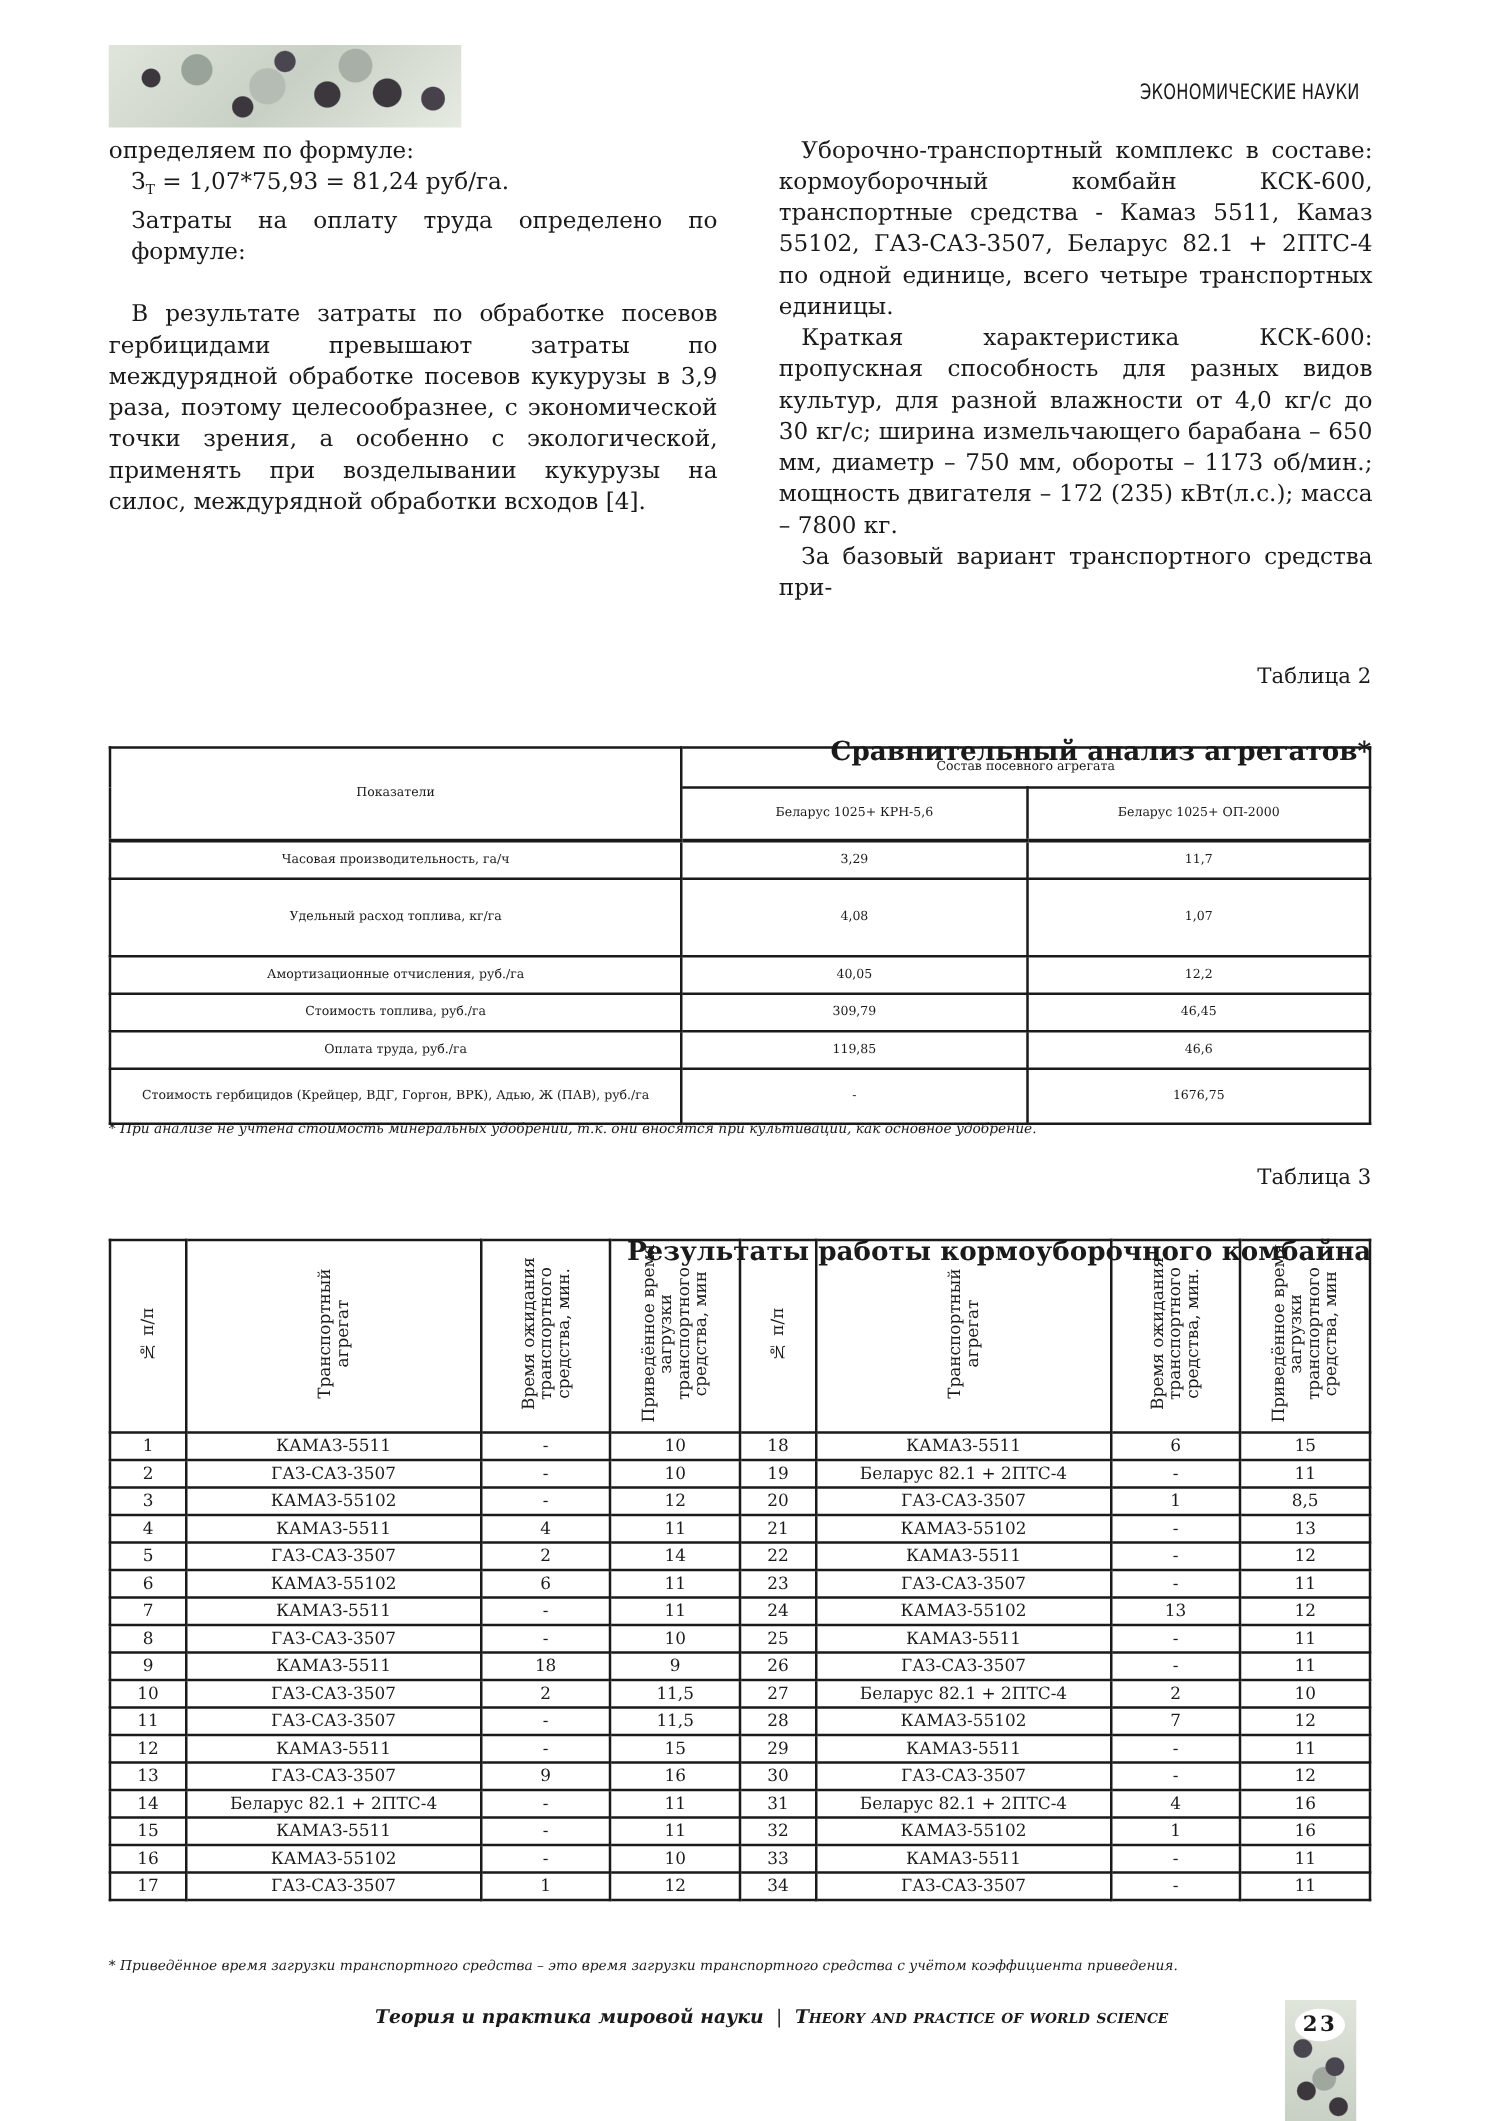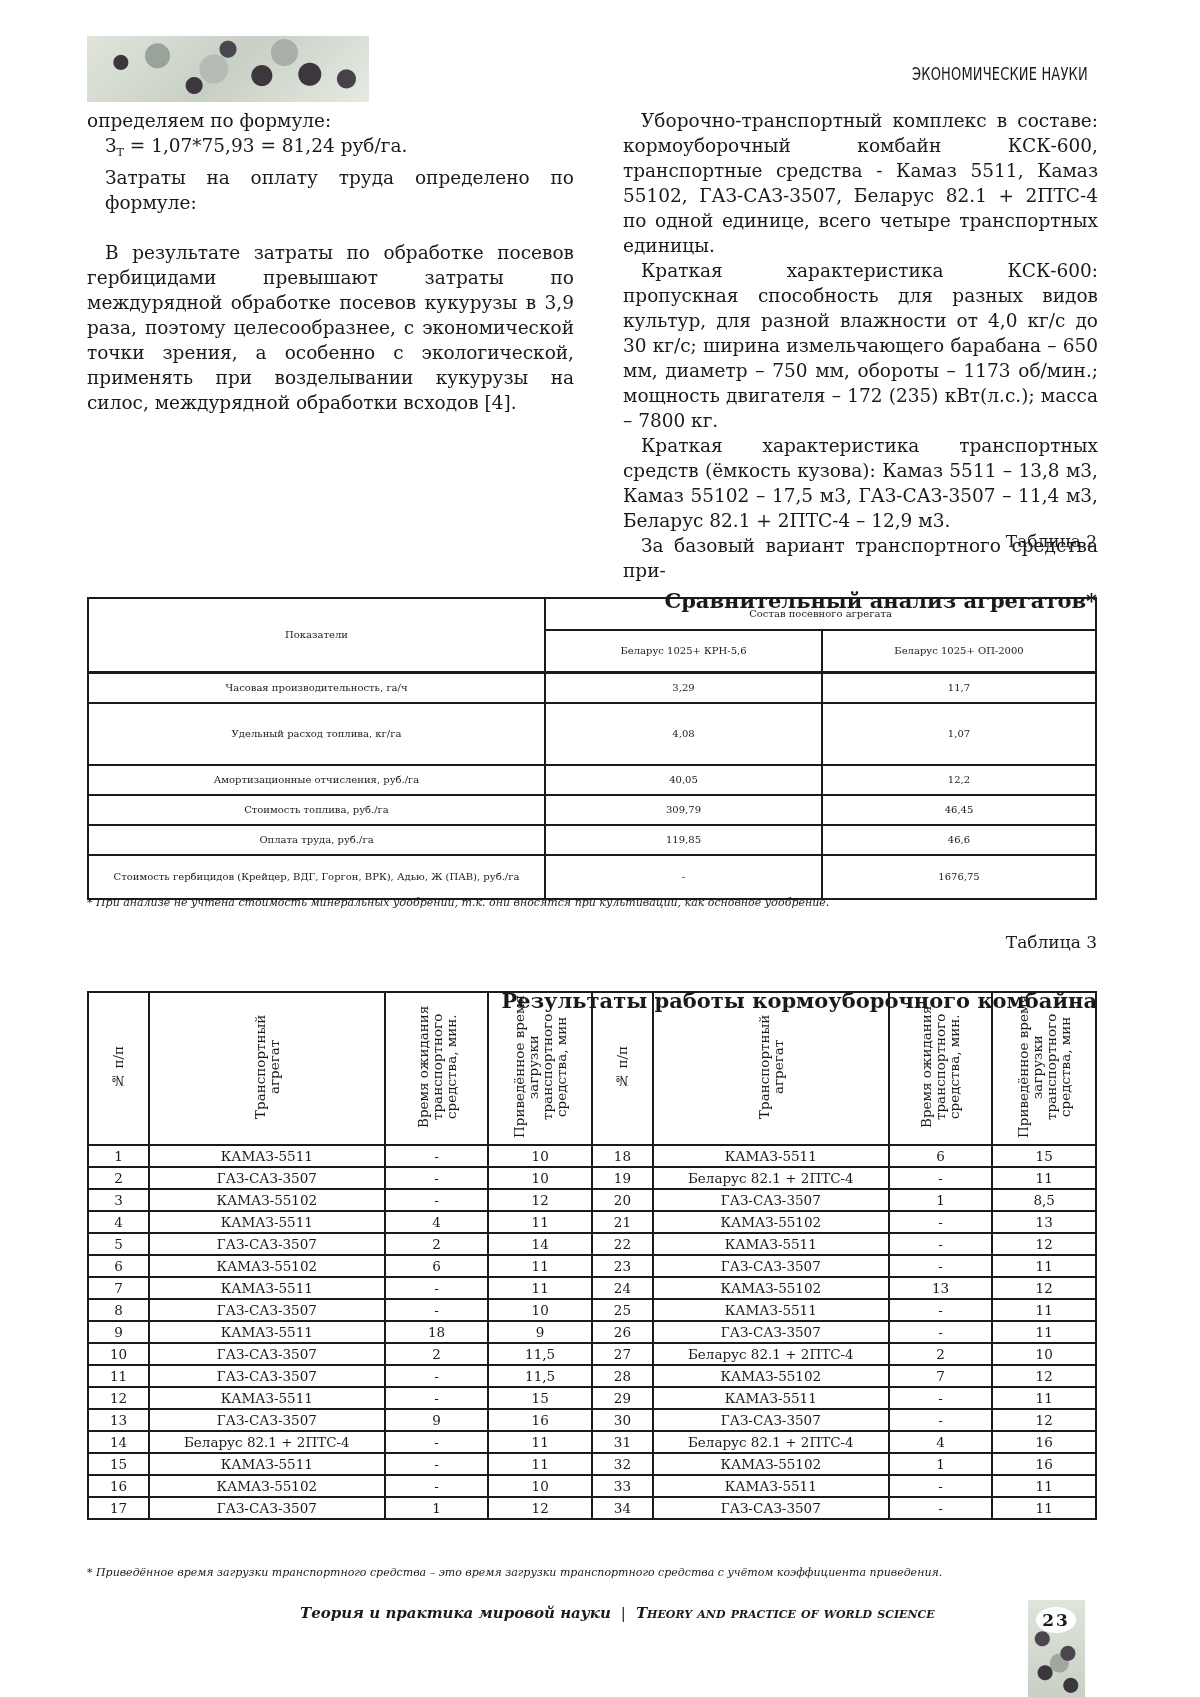--- a/index.html
+++ b/index.html
@@ -65,21 +65,20 @@
   <p>определяем по формуле:</p>
   <p class="formula"><span>З</span><span class="sub">Т</span><span> = 1,07*75,93 = 81,24 руб/га.</span></p>
   <p class="formula">Затраты на оплату труда определено по формуле:</p>
   <div class="gap"></div>
   <p class="indent">В результате затраты по обработке посевов гербицидами превышают затраты по междурядной обработке посевов кукурузы в 3,9 раза, поэтому целесообразнее, с экономической точки зрения, а особенно с экологической, применять при возделывании кукурузы на силос, междурядной обработки всходов [4].</p>
 </div>
 
 <div class="col right">
   <p class="indent">Уборочно-транспортный комплекс в составе: кормоуборочный комбайн КСК-600, транспортные средства - Камаз 5511, Камаз 55102, ГАЗ-САЗ-3507, Беларус 82.1 + 2ПТС-4 по одной единице, всего четыре транспортных единицы.</p>
   <p class="indent">Краткая характеристика КСК-600: пропускная способность для разных видов культур, для разной влажности от 4,0 кг/с до 30 кг/с; ширина измельчающего барабана – 650 мм, диаметр – 750 мм, обороты – 1173 об/мин.; мощность двигателя – 172 (235) кВт(л.с.); масса – 7800 кг.</p>
-  <p class="indent">Краткая характеристика транспортных средств (ёмкость кузова): Камаз 5511 – 13,8 м3, Камаз 55102 – 17,5 м3, ГАЗ-САЗ-3507 – 11,4 м3, Беларус 82.1 + 2ПТС-4 – 12,9 м3.</p>
   <p class="indent">За базовый вариант транспортного средства при-</p>
 </div>
 
 <div class="tbl-num" style="top:531px;">Таблица 2</div>
 <div class="tbl-title" style="top:560px;">Сравнительный анализ агрегатов*</div>
 <table id="t2" style="top:597px;">
   <tbody>
       <tr>
     <th rowspan="2" style="width:455px; border-bottom-width:3px;">Показатели</th>
     <th colspan="2" style="height:30px;">Состав посевного агрегата</th>

